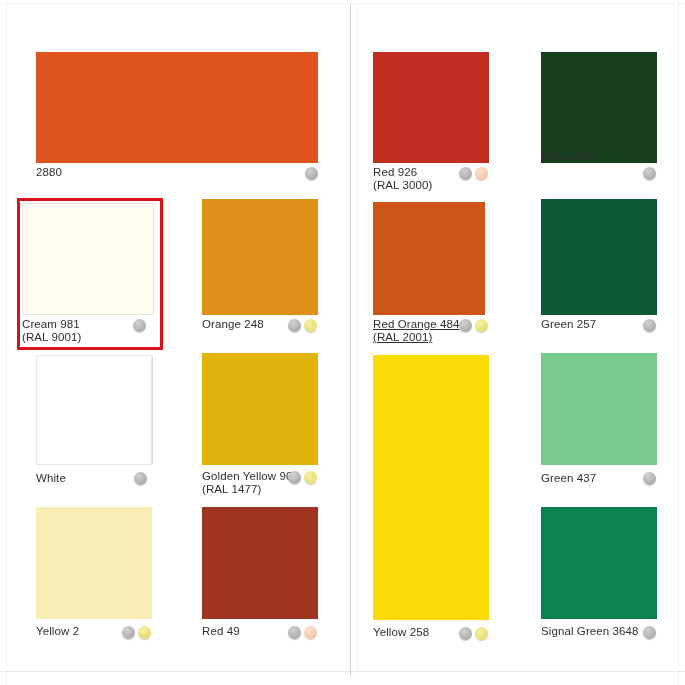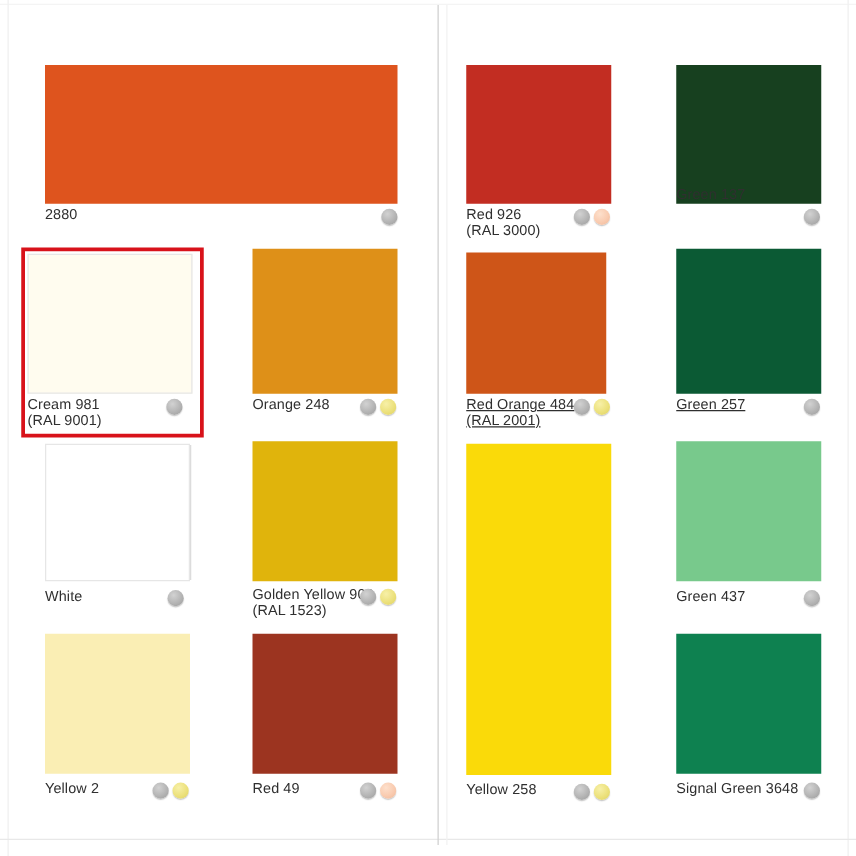--- a/index.html
+++ b/index.html
@@ -151,31 +151,31 @@
         <span class="dot gray"></span>
         <span class="dot yellow"></span>
       </div>
       <div class="chip" style="left: 373px; top: 202px; width: 112px; height: 113px; background: rgb(206, 85, 24); position: absolute;"></div>
       <div class="caption" style="left: 373px; top: 318px; text-decoration: underline;"><span>Red Orange 484</span><span class="ral">(RAL 2001)</span></div>
       <div class="dots" style="left: 459px; top: 319px;">
         <span class="dot gray"></span>
         <span class="dot yellow"></span>
       </div>
       <div class="chip" style="left: 541px; top: 199px; width: 116px; height: 116px; background: rgb(11, 90, 52); position: absolute;"></div>
-      <div class="caption" style="left: 541px; top: 318px; text-decoration: underline;"><span>Green 257</span></div>
+      <div class="caption" style="left: 541px; top: 318px;"><span>Green 257</span></div>
       <div class="dots" style="left: 643px; top: 319px;">
         <span class="dot gray"></span>
       </div>
       <div class="chip outlined" style="left: 36px; top: 355px; width: 116px; height: 110px; background: rgb(255, 255, 255); position: absolute;"></div>
       <div class="caption" style="left: 36px; top: 472px; text-align: center;"><span>White</span></div>
       <div class="dots" style="left: 134px; top: 472px;">
         <span class="dot gray"></span>
       </div>
       <div class="chip" style="left: 202px; top: 353px; width: 116px; height: 112px; background: rgb(224, 180, 12); position: absolute;"></div>
-      <div class="caption" style="left: 202px; top: 470px;"><span>Golden Yellow 903</span><span class="ral">(RAL 1523)</span></div>
+      <div class="caption" style="left: 202px; top: 470px;"><span>Golden Yellow 903</span><span class="ral">(RAL 1477)</span></div>
       <div class="dots" style="left: 288px; top: 471px;">
         <span class="dot gray"></span>
         <span class="dot yellow"></span>
       </div>
       <div class="chip" style="left: 373px; top: 355px; width: 116px; height: 265px; background: rgb(250, 218, 9); position: absolute;"></div>
       <div class="caption" style="left: 373px; top: 626px;"><span>Yellow 258</span></div>
       <div class="dots" style="left: 459px; top: 627px;">
         <span class="dot gray"></span>
         <span class="dot yellow"></span>
       </div>

